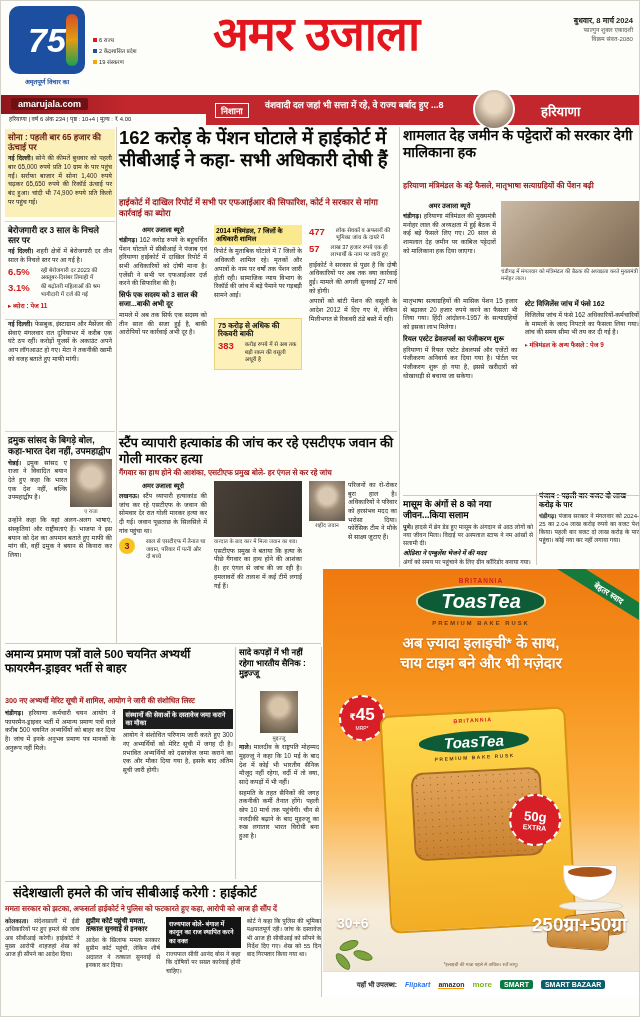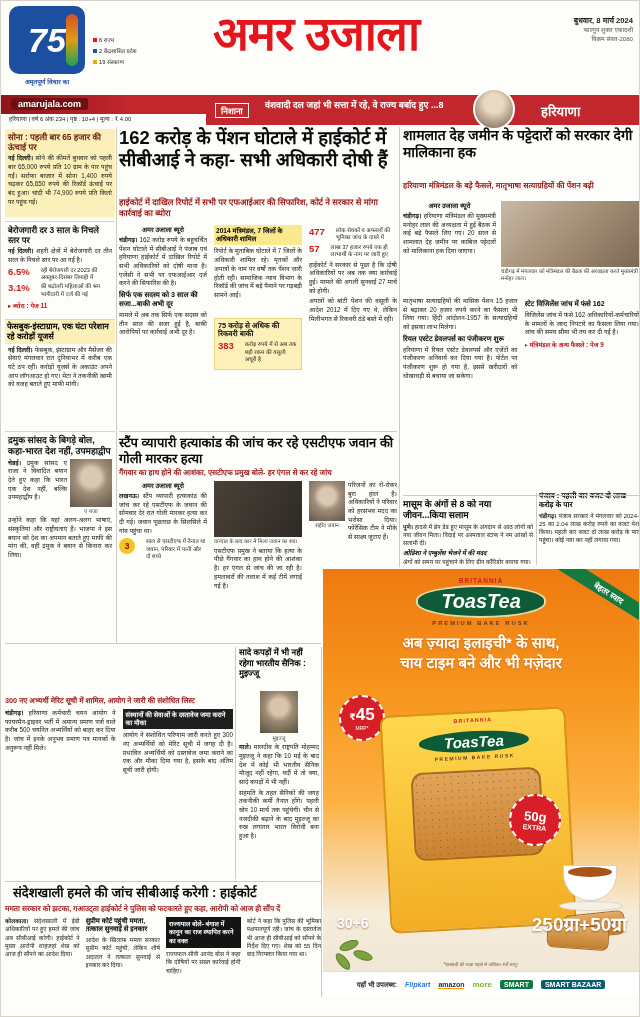--- a/index.html
+++ b/index.html
@@ -161,21 +161,20 @@
         <span class="facttxt">रही बेरोजगारी दर 2023 की अक्तूबर-दिसंबर तिमाही में</span>
       </div>
     <div class="factrow">
         <span class="rednum">3.1%</span>
         <span class="facttxt">की बढ़ोतरी महिलाओं की श्रम भागीदारी में दर्ज की गई</span>
       </div>
     <div class="pointer">▸ ब्योरा : पेज 11</div>
   </section>
 
   <section class="abs railbox" style="top:318px;height:108px;border-top:1px solid #d8d3c8;padding:0">
-    <div class="yellowchip">फेसबुक-इंस्टाग्राम, एक घंटा परेशान रहे करोड़ों यूजर्स</div>
     <p class="body-txt" style="padding:0 3px"><span class="dl">नई दिल्ली।</span> <span>फेसबुक, इंस्टाग्राम और मैसेंजर की सेवाएं मंगलवार रात दुनियाभर में करीब एक घंटे ठप रहीं। करोड़ों यूजर्स के अकाउंट अपने आप लॉगआउट हो गए। मेटा ने तकनीकी खामी को वजह बताते हुए माफी मांगी।</span></p>
   </section>
 
   <section class="abs railbox" style="top:430px;height:210px;border-top:1px solid #d8d3c8">
     <div class="rail-title" style="font-size:9px">द्रमुक सांसद के बिगड़े बोल, कहा-भारत देश नहीं, उपमहाद्वीप</div>
     <div style="display:flex;gap:3px">
       <p class="body-txt" style="flex:1"><span class="dl">चेन्नई।</span> <span>द्रमुक सांसद ए राजा ने विवादित बयान देते हुए कहा कि भारत एक देश नहीं, बल्कि उपमहाद्वीप है।</span></p>
       <div style="width:42px;flex:none">
         <div class="portrait" style="width:42px;height:48px"></div>
         <div class="caption" style="text-align:center">ए राजा</div>
@@ -283,33 +282,34 @@
   </section>
 
   <section class="abs muizzu">
     <div class="muizzu-hl">सादे कपड़ों में भी नहीं रहेगा भारतीय सैनिक : मुइज्जू</div>
     <div class="muizzu-photo"></div>
     <div class="caption" style="text-align:center">मुइज्जू</div>
     <p class="body-txt" style="margin-top:2px"><span class="dl">माले।</span> <span>मालदीव के राष्ट्रपति मोहम्मद मुइज्जू ने कहा कि 10 मई के बाद देश में कोई भी भारतीय सैनिक मौजूद नहीं रहेगा, वर्दी में तो क्या, सादे कपड़ों में भी नहीं।</span></p>
     <p class="body-txt" style="margin-top:2px">सहमति के तहत सैनिकों की जगह तकनीकी कर्मी तैनात होंगे। पहली खेप 10 मार्च तक पहुंचेगी। चीन से नजदीकी बढ़ाने के बाद मुइज्जू का रुख लगातार भारत विरोधी बना हुआ है।</p>
   </section>
 
+  <h2 class="abs fire-hl">अमान्य प्रमाण पत्रों वाले 500 चयनित अभ्यर्थी फायरमैन-ड्राइवर भर्ती से बाहर</h2>
   <div class="abs fire-sub sub-red">300 नए अभ्यर्थी मेरिट सूची में शामिल, आयोग ने जारी की संशोधित लिस्ट</div>
   <div class="abs fire-cols cols">
     <div class="col">
       <p class="body-txt"><span class="dl">चंडीगढ़।</span> <span>हरियाणा कर्मचारी चयन आयोग ने फायरमैन-ड्राइवर भर्ती में अमान्य प्रमाण पत्रों वाले करीब 500 चयनित अभ्यर्थियों को बाहर कर दिया है। जांच में इनके अनुभव प्रमाण पत्र मानकों के अनुरूप नहीं मिले।</span></p>
     </div>
     <div class="col">
       <div class="blackbar">संस्थानों की सेवाओं के दस्तावेज जमा कराने का मौका</div>
       <p class="body-txt">आयोग ने संशोधित परिणाम जारी करते हुए 300 नए अभ्यर्थियों को मेरिट सूची में जगह दी है। प्रभावित अभ्यर्थियों को दस्तावेज जमा कराने का एक और मौका दिया गया है, इसके बाद अंतिम सूची जारी होगी।</p>
     </div>
   </div>
 
   <h2 class="abs sand-hl">संदेशखाली हमले की जांच सीबीआई करेगी : हाईकोर्ट</h2>
-  <div class="abs sand-sub sub-red">ममता सरकार को झटका, गआउट्ता हाईकोर्ट ने पुलिस को फटकारते हुए कहा, आरोपी को आज ही सौंप दें</div>
+  <div class="abs sand-sub sub-red">ममता सरकार को झटका, अफसर्ता हाईकोर्ट ने पुलिस को फटकारते हुए कहा, आरोपी को आज ही सौंप दें</div>
   <div class="abs sand-cols cols" style="gap:6px">
     <div class="col">
       <p class="body-txt" style="font-size:6px"><span class="dl">कोलकाता।</span> <span>संदेशखाली में ईडी अधिकारियों पर हुए हमले की जांच अब सीबीआई करेगी। हाईकोर्ट ने मुख्य आरोपी शाहजहां शेख को आज ही सौंपने का आदेश दिया।</span></p>
     </div>
     <div class="col">
       <div class="subhead-sm" style="font-size:6.8px;margin-top:0">सुप्रीम कोर्ट पहुंची ममता, तत्काल सुनवाई से इनकार</div>
       <p class="body-txt" style="font-size:6px">आदेश के खिलाफ ममता सरकार सुप्रीम कोर्ट पहुंची, लेकिन शीर्ष अदालत ने तत्काल सुनवाई से इनकार कर दिया।</p>
     </div>
     <div class="col">
       <div class="blackbox">राज्यपाल बोले- बंगाल में कानून का राज स्थापित करने का वक्त</div>

